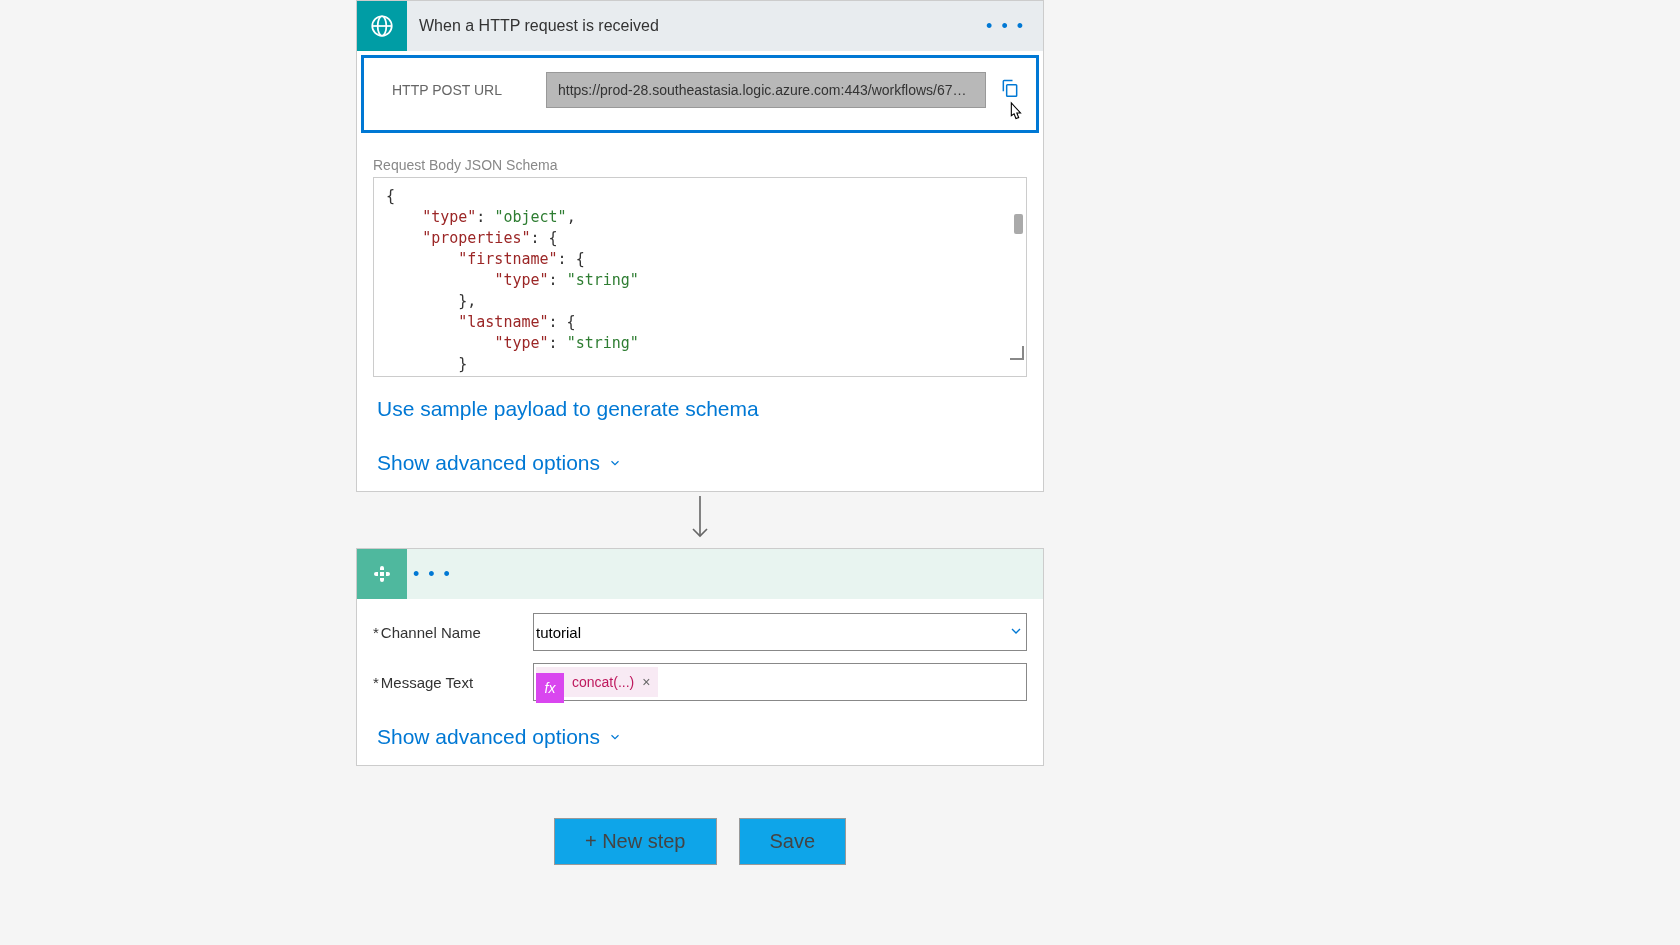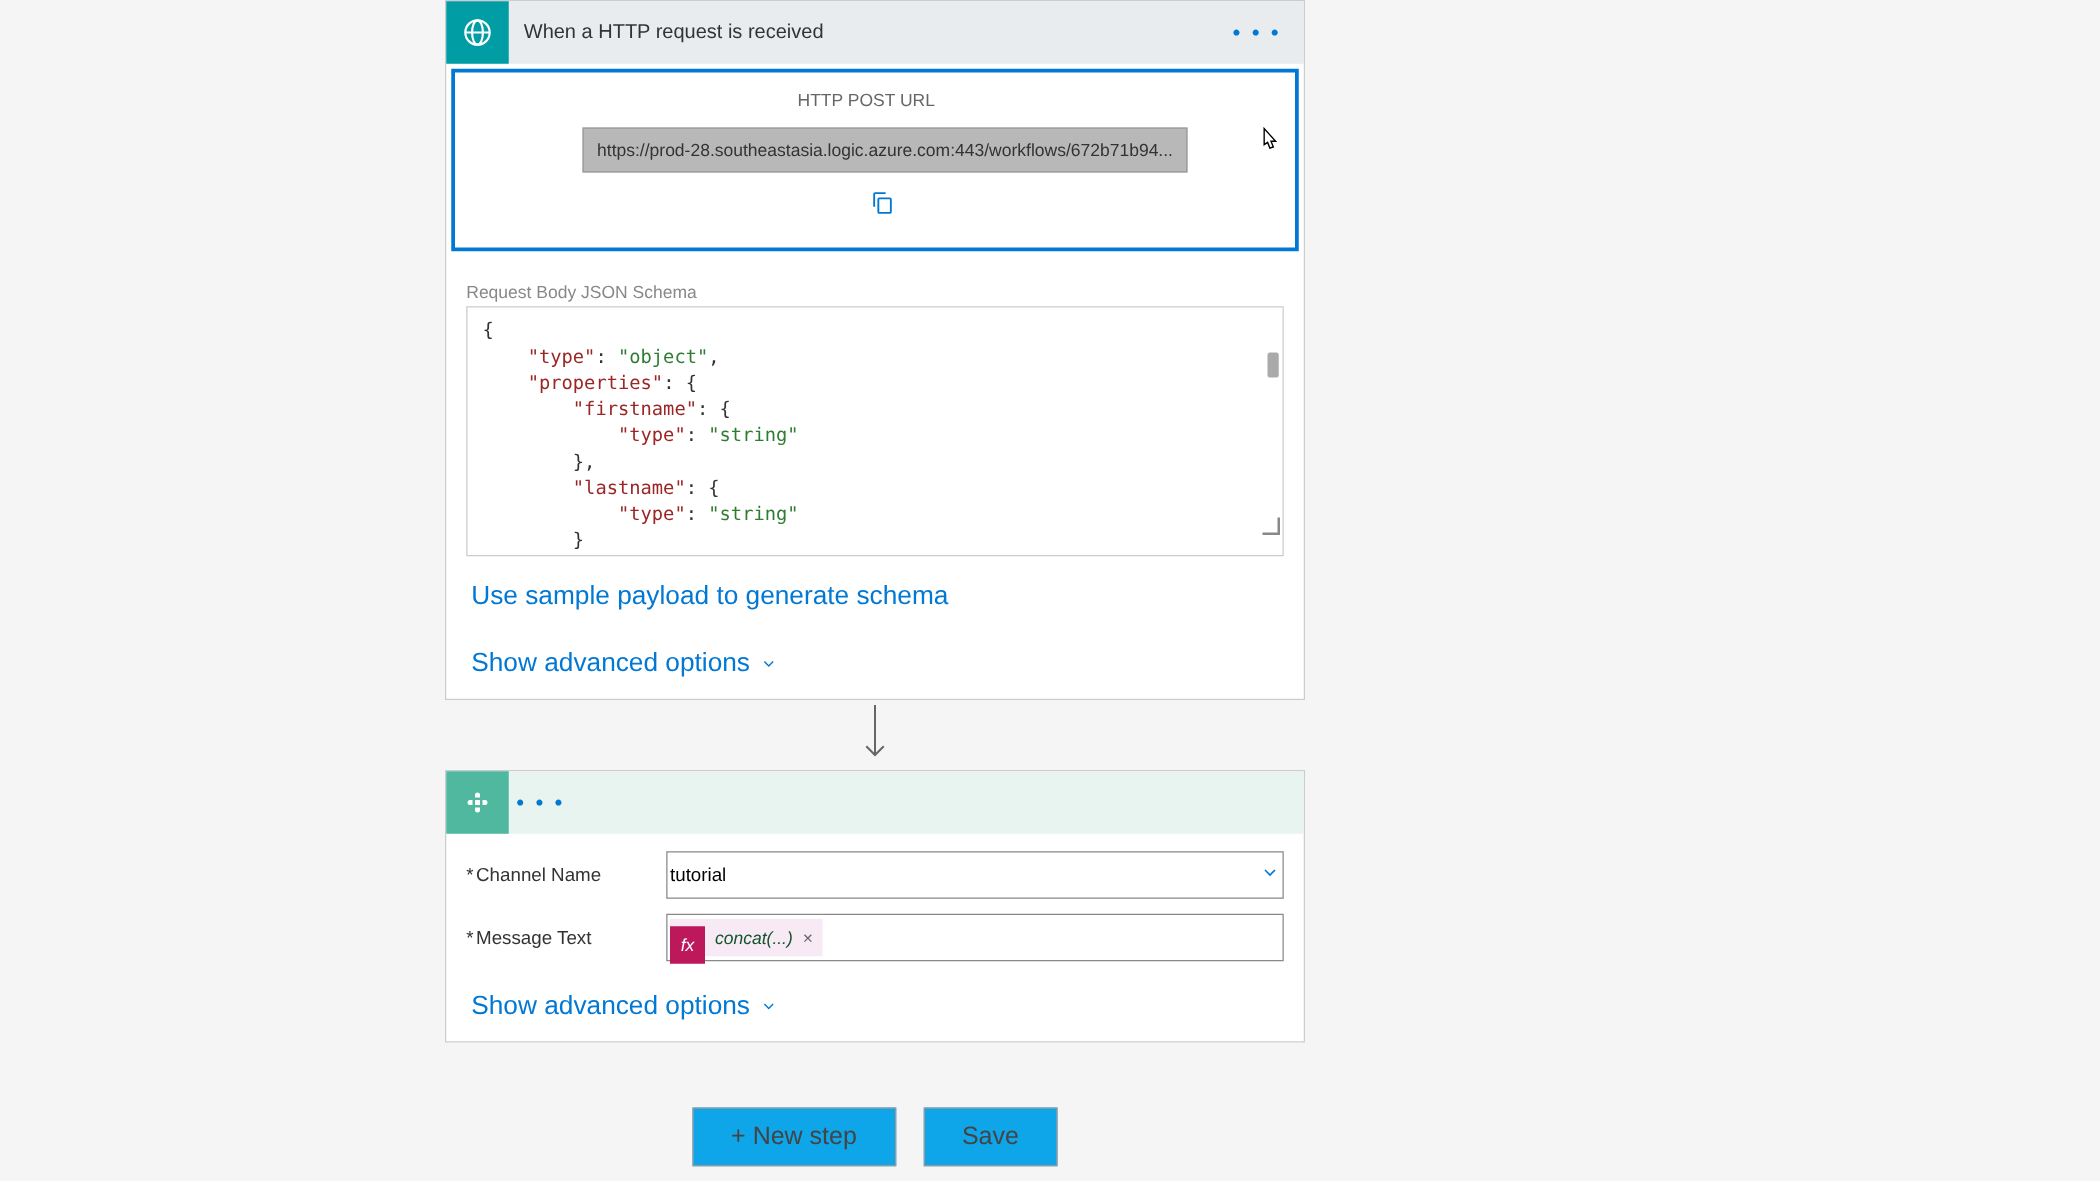--- a/index.html
+++ b/index.html
@@ -54,21 +54,20 @@
       cursor: pointer;
     }
     .url-section {
       margin: 4px 4px 0 4px;
       border: 3px solid #0078d4;
       padding: 14px 12px 22px 28px;
       display: flex;
       align-items: center;
       gap: 14px;
       background: #fff;
-      flex-direction: column;
     }
     .url-label {
       font-size: 14px;
       color: #666;
       min-width: 140px;
     }
     .url-value {
       flex: 1;
       background: #b8b8b8;
       border: 1px solid #999;
@@ -184,36 +183,35 @@
       color: #0078d4;
     }
     .token {
       display: inline-flex;
       align-items: center;
       background: #f8eaf4;
       height: 30px;
       border-radius: 0;
     }
     .token-fx {
-      background: #be185d;
+      background: #d946ef;
       color: #fff;
       font-style: italic;
       width: 28px;
       height: 30px;
       display: flex;
       align-items: center;
       justify-content: center;
       font-size: 14px;
       margin-top: 12px;
     }
     .token-label {
       padding: 0 6px 0 8px;
-      color: #14532d;
-      font-size: 14px;
-      font-style: italic;
+      color: #be185d;
+      font-size: 14px;
     }
     .token-remove {
       color: #666;
       padding: 0 8px 0 2px;
       cursor: pointer;
       font-size: 14px;
     }
     .footer-buttons {
       display: flex;
       justify-content: center;

